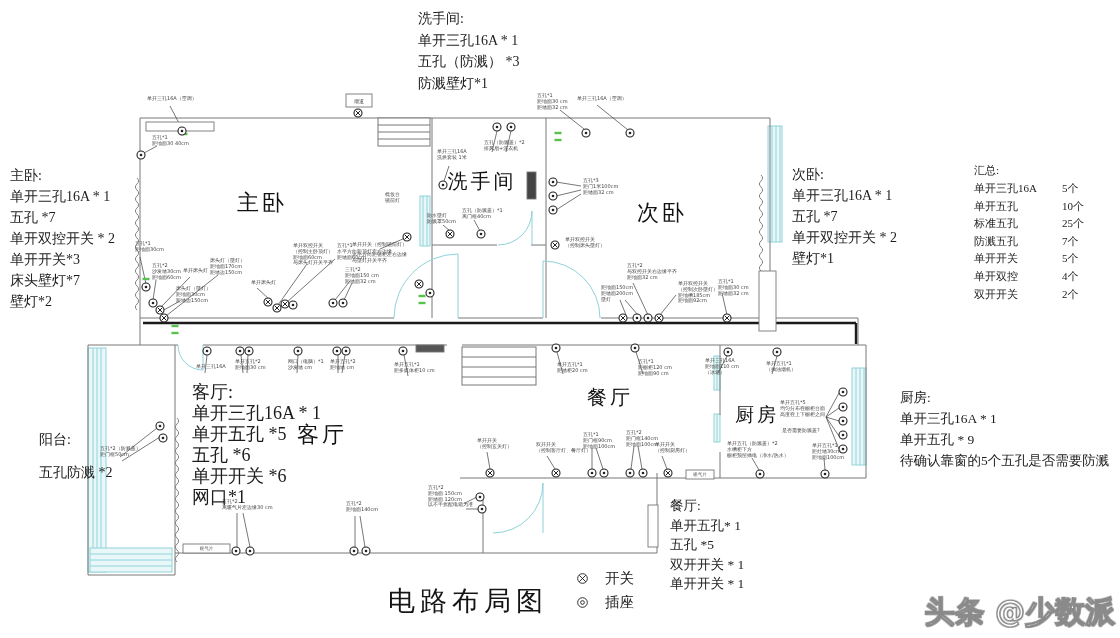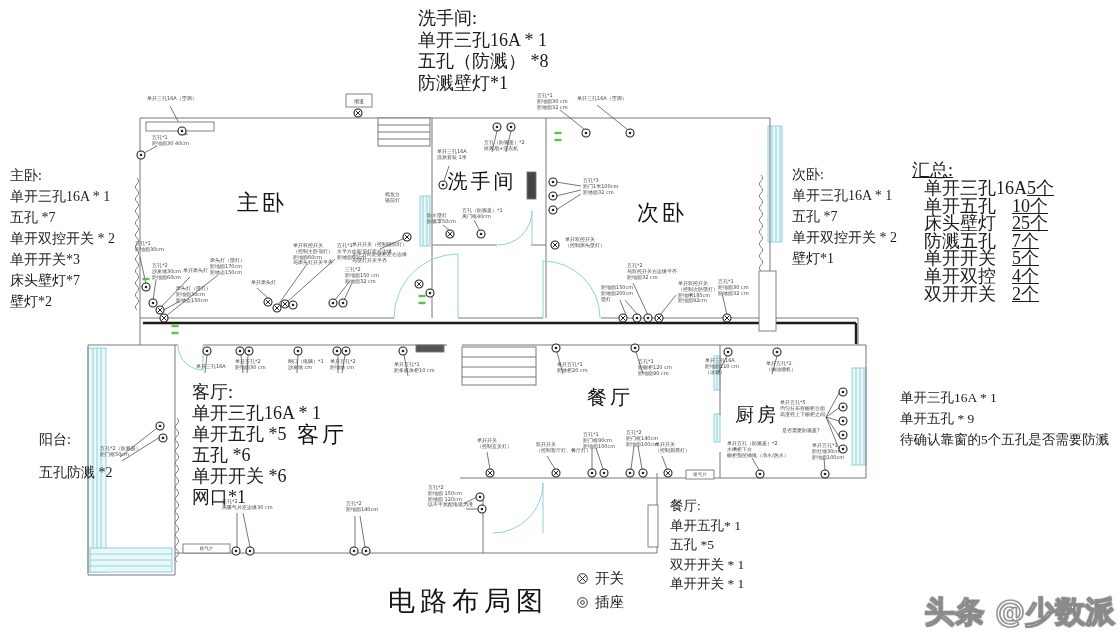--- a/index.html
+++ b/index.html
@@ -1,25 +1,25 @@
 <!DOCTYPE html>
 <html><head>
 <meta charset="utf-8">
 <style>
   html,body{margin:0;padding:0;background:#fff;}
   .stage{position:relative;width:1120px;height:638px;background:#fff;overflow:hidden;
          font-family:"Liberation Serif","DejaVu Serif",serif;color:#1c1c1c;}
   #plan-svg{position:absolute;left:0;top:0;}
   .note{position:absolute;white-space:nowrap;}
-  .summary{position:absolute;left:912px;top:161px;font-size:18px;white-space:nowrap;text-decoration:underline;}
+  .summary{position:absolute;left:974px;top:161px;font-size:11px;white-space:nowrap;}
   .s-title{line-height:19px;}
-  .s-row{line-height:17.6px;margin-left:12px;}
+  .s-row{line-height:17.6px;}
   .s-name{display:inline-block;min-width:88px;}
   .legend{position:absolute;left:576px;top:569px;display:flex;flex-direction:column;gap:5px;font-size:14.5px;}
-  .lg-row{display:flex;align-items:center;gap:6px;}
+  .lg-row{display:flex;align-items:center;gap:16px;}
   .lg-ic{width:13px;height:13px;}
   .title{position:absolute;left:388px;top:583px;font-size:27px;letter-spacing:5px;color:#151515;text-align:right;}
   .watermark{position:absolute;right:5px;top:592px;font-size:30px;font-weight:bold;
              font-family:"DejaVu Sans",sans-serif;color:#fff;-webkit-text-stroke:1.2px #8a8a8a;
              text-shadow:1px 1px 0 #b5b5b5,-1px -1px 0 #d5d5d5,1px -1px 0 #c5c5c5,-1px 1px 0 #c5c5c5;}
 </style>
 </head>
 <body>
 
 <div class="stage">
@@ -473,21 +473,21 @@
         <text x="610" y="404" font-size="20" fill="#111" text-anchor="middle" letter-spacing="3" font-family="&quot;Liberation Serif&quot;,serif">餐厅</text>
         <text x="757" y="421" font-size="19" fill="#111" text-anchor="middle" letter-spacing="3" font-family="&quot;Liberation Serif&quot;,serif">厨房</text>
       </g>
   </svg>
 
   <div class="summary">
     <div class="s-title">汇总:</div>
     <div id="summary-items">
         <div class="s-row"><span class="s-name">单开三孔16A</span><span>5个</span></div>
         <div class="s-row"><span class="s-name">单开五孔</span><span>10个</span></div>
-        <div class="s-row"><span class="s-name">床头壁灯</span><span>25个</span></div>
+        <div class="s-row"><span class="s-name">标准五孔</span><span>25个</span></div>
         <div class="s-row"><span class="s-name">防溅五孔</span><span>7个</span></div>
         <div class="s-row"><span class="s-name">单开开关</span><span>5个</span></div>
         <div class="s-row"><span class="s-name">单开双控</span><span>4个</span></div>
         <div class="s-row"><span class="s-name">双开开关</span><span>2个</span></div>
       </div>
   </div>
 
   <div class="legend">
     <div class="lg-row">
       <svg class="lg-ic" viewBox="0 0 14 14">
@@ -502,24 +502,24 @@
         <circle cx="7" cy="7" r="2" fill="none" stroke="#222"></circle>
       </svg>
       <span>插座</span>
     </div>
   </div>
 
   <div class="title">电路布局图</div>
 
   <div class="watermark">头条 @少数派</div>
 
-<div class="note" style="left: 418px; top: 8px; font-size: 18px; line-height: 21.5px;">
+<div class="note" style="left: 418px; top: 8px; font-size: 14px; line-height: 21.5px;">
       <div>洗手间:</div>
       <div>单开三孔16A * 1</div>
-      <div>五孔（防溅） *8</div>
+      <div>五孔（防溅） *3</div>
       <div>防溅壁灯*1</div>
     </div>
     <div class="note" style="left: 10px; top: 165px; font-size: 14px; line-height: 21px;">
       <div>主卧:</div>
       <div>单开三孔16A * 1</div>
       <div>五孔 *7</div>
       <div>单开双控开关 * 2</div>
       <div>单开开关*3</div>
       <div>床头壁灯*7</div>
       <div>壁灯*2</div>
@@ -538,20 +538,21 @@
       <div>五孔 *6</div>
       <div>单开开关 *6</div>
       <div>网口*1</div>
     </div>
     <div class="note" style="left: 12px; top: 432px; font-size: 14px; line-height: 16.5px; margin-left: 27px;">
       <div>阳台:</div>
       <div>&nbsp;</div>
       <div>五孔防溅 *2</div>
     </div>
     <div class="note" style="left: 900px; top: 387px; font-size: 13.5px; line-height: 21px;">
+      <div>厨房:</div>
       <div>单开三孔16A * 1</div>
       <div>单开五孔 * 9</div>
       <div>待确认靠窗的5个五孔是否需要防溅</div>
     </div>
     <div class="note" style="left: 670px; top: 488px; font-size: 13.5px; line-height: 19.5px; margin-top: 8px;">
       <div>餐厅:</div>
       <div>单开五孔* 1</div>
       <div>五孔 *5</div>
       <div>双开开关 * 1</div>
       <div>单开开关 * 1</div>

